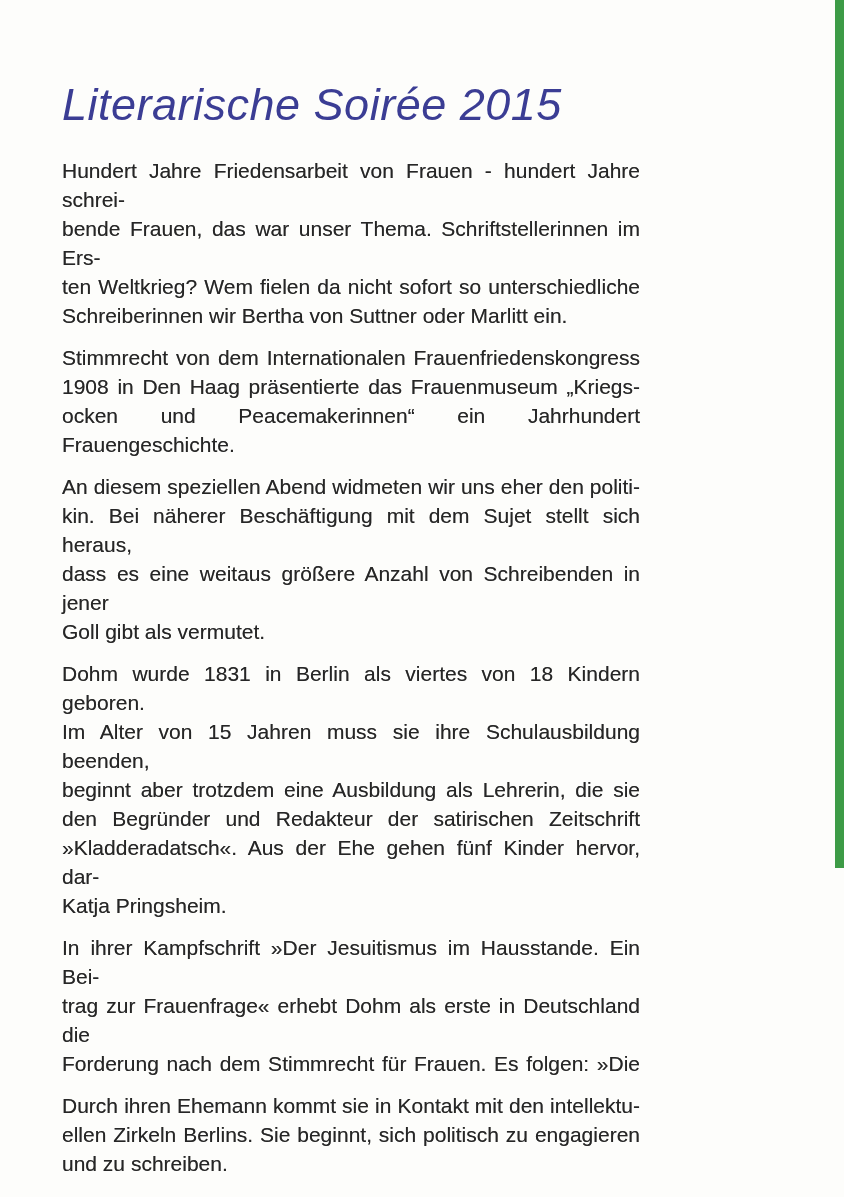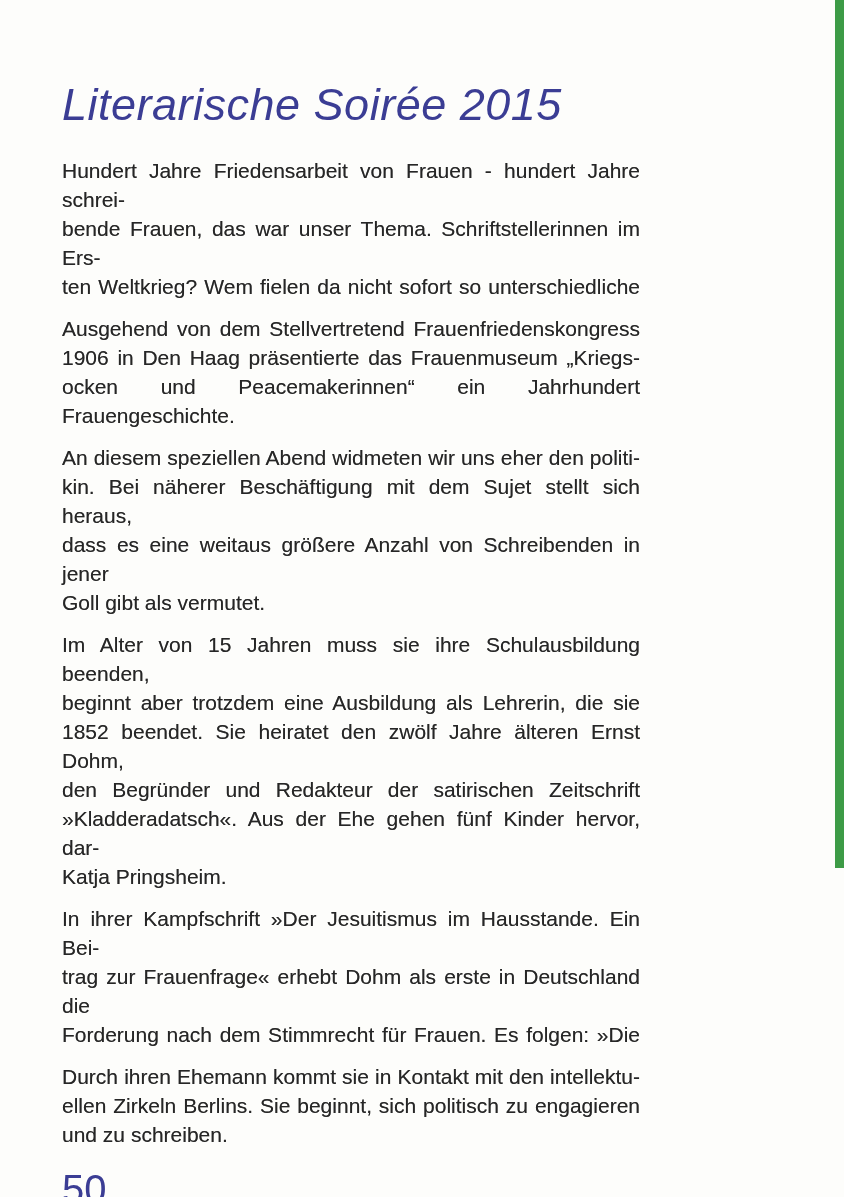--- a/index.html
+++ b/index.html
@@ -66,36 +66,37 @@
 </head>
 <body style="background: rgb(253, 253, 251);">
 
 <div class="page">
   <h1 class="title" style="color: rgb(59, 61, 148);">Literarische Soirée 2015</h1>
   <div class="body-text" id="paragraphs" style="color: rgb(38, 38, 38); margin-top: 16px;">
       <div class="para">
         <div class="line">Hundert Jahre Friedensarbeit von Frauen - hundert Jahre schrei-</div>
         <div class="line">bende Frauen, das war unser Thema. Schriftstellerinnen im Ers-</div>
         <div class="line">ten Weltkrieg? Wem fielen da nicht sofort so unterschiedliche</div>
+        <div class="line last">Schreiberinnen wir Bertha von Suttner oder Marlitt ein.</div>
       </div>
       <div class="para">
-        <div class="line">Ausgehend von dem Stellvertretend Frauenfriedenskongress</div>
-        <div class="line">1906 in Den Haag präsentierte das Frauenmuseum „Kriegs-</div>
+        <div class="line">Stimmrecht von dem Internationalen Frauenfriedenskongress</div>
+        <div class="line">1908 in Den Haag präsentierte das Frauenmuseum „Kriegs-</div>
         <div class="line last">ocken und Peacemakerinnen“ ein Jahrhundert Frauengeschichte.</div>
       </div>
       <div class="para">
         <div class="line">An diesem speziellen Abend widmeten wir uns eher den politi-</div>
         <div class="line">kin. Bei näherer Beschäftigung mit dem Sujet stellt sich heraus,</div>
         <div class="line">dass es eine weitaus größere Anzahl von Schreibenden in jener</div>
         <div class="line last">Goll gibt als vermutet.</div>
       </div>
       <div class="para">
+        <div class="line">Dohm wurde 1831 in Berlin als viertes von 18 Kindern geboren.</div>
         <div class="line">Im Alter von 15 Jahren muss sie ihre Schulausbildung beenden,</div>
         <div class="line">beginnt aber trotzdem eine Ausbildung als Lehrerin, die sie</div>
-        <div class="line">1852 beendet. Sie heiratet den zwölf Jahre älteren Ernst Dohm,</div>
         <div class="line">den Begründer und Redakteur der satirischen Zeitschrift</div>
         <div class="line">»Kladderadatsch«. Aus der Ehe gehen fünf Kinder hervor, dar-</div>
         <div class="line last">Katja Pringsheim.</div>
       </div>
       <div class="para">
         <div class="line">In ihrer Kampfschrift »Der Jesuitismus im Hausstande. Ein Bei-</div>
         <div class="line">trag zur Frauenfrage« erhebt Dohm als erste in Deutschland die</div>
         <div class="line">Forderung nach dem Stimmrecht für Frauen. Es folgen: »Die</div>
       </div>
       <div class="para">

